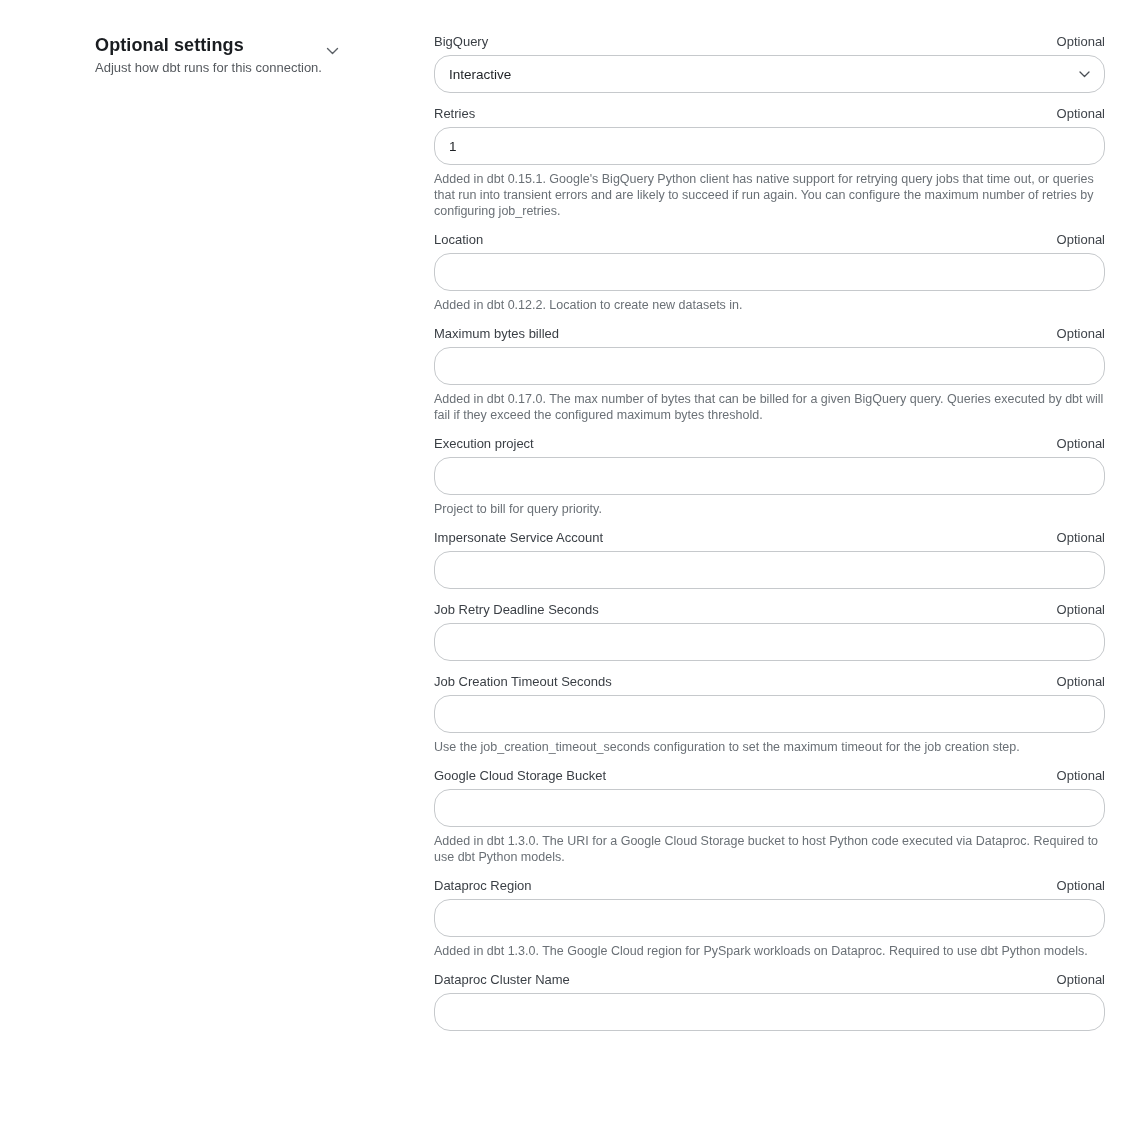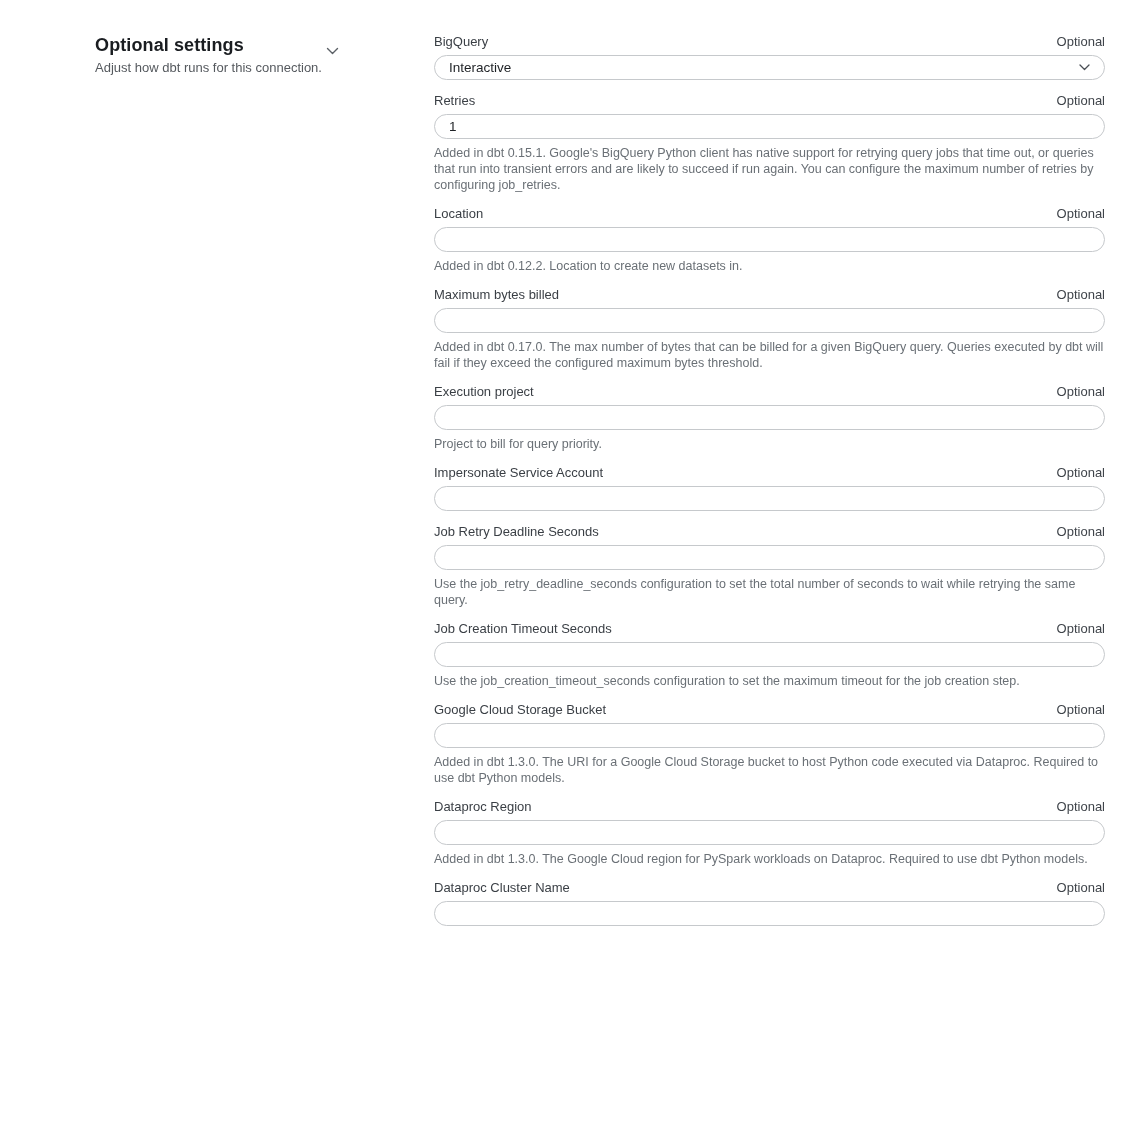--- a/index.html
+++ b/index.html
@@ -64,21 +64,21 @@
     font-weight: 500;
     color: #3a3f45;
   }
   .optional-badge {
     font-size: 13px;
     font-weight: 400;
     color: #3f444a;
   }
   .text-input, .select-control {
     width: 100%;
-    height: 25px;
+    height: 38px;
     border: 1px solid #c6c9cc;
     border-radius: 16px;
     background: #ffffff;
     font-family: "Liberation Sans", sans-serif;
     font-size: 13.5px;
     color: #1e2125;
     padding: 0 14px;
     outline: none;
     display: block;
   }
@@ -181,21 +181,20 @@
 
   </div>
 
   <div class="field">
     <div class="field-head">
       <span class="field-label">Job Retry Deadline Seconds</span>
       <span class="optional-badge">Optional</span>
     </div>
     <input class="text-input" type="text" style="">
 
-    <div class="field-help">Use the job_retry_deadline_seconds configuration to set the total number of seconds to wait while retrying the same query.</div>
   </div>
 
   <div class="field">
     <div class="field-head">
       <span class="field-label">Job Creation Timeout Seconds</span>
       <span class="optional-badge">Optional</span>
     </div>
     <input class="text-input" type="text" style="">
 
     <div class="field-help">Use the job_creation_timeout_seconds configuration to set the maximum timeout for the job creation step.</div>

